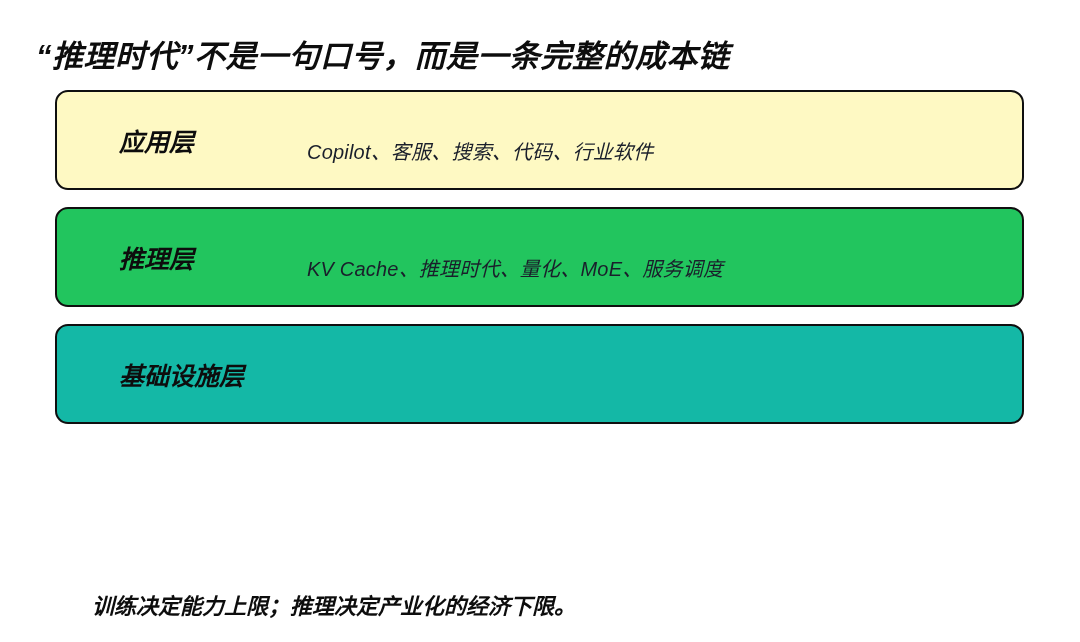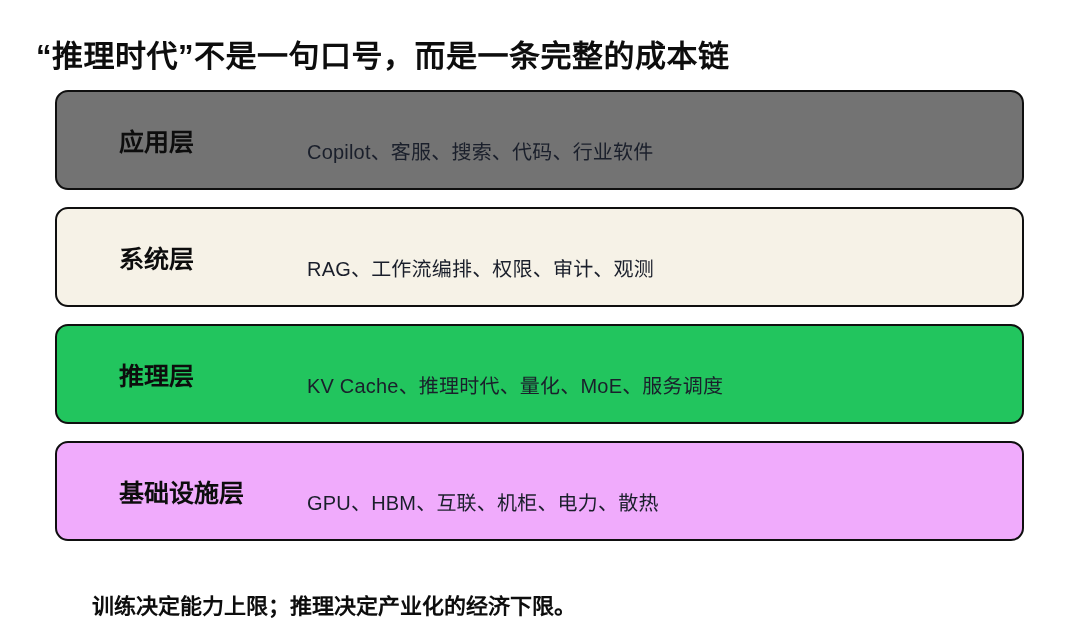--- a/index.html
+++ b/index.html
@@ -15,20 +15,21 @@
     font-family: "Liberation Sans", "DejaVu Sans", sans-serif;
     color: #111111;
     overflow: hidden;
   }
 
   .slide {
     position: relative;
     width: 1080px;
     height: 642px;
     box-sizing: border-box;
+    font-style: italic;
   }
 
   
   .slide-title {
     position: absolute;
     left: 36px;
     top: 16px;
     font-size: 31px;
     font-weight: bold;
     letter-spacing: 0.5px;
@@ -52,24 +53,24 @@
     box-sizing: border-box;
     height: 100px;
     border: 2.5px solid #0f0f0f;
     border-radius: 13px;
     display: flex;
     align-items: center;
     padding-left: 62px;
     overflow: hidden;
   }
 
-  .layer-row.app        { background: #737373; }
+  .layer-row.app        { background: #fef9c3; }
   .layer-row.system     { background: #f6f2e7; }
   .layer-row.inference  { background: #22c55e; }
-  .layer-row.infra      { background: #f0abfc; }
+  .layer-row.infra      { background: #14b8a6; }
 
   .layer-label {
     font-size: 25px;
     font-weight: bold;
     color: #0d0d0d;
     white-space: nowrap;
     flex: 0 0 auto;
     min-width: 188px;
   }
 
@@ -101,32 +102,27 @@
 
   <h1 class="slide-title">“推理时代”不是一句口号，而是一条完整的成本链</h1>
 
   <div class="layer-stack">
 
     <div class="layer-row app">
       <span class="layer-label">应用层</span>
       <span class="layer-desc">Copilot、客服、搜索、代码、行业软件</span>
     </div>
 
-    <div class="layer-row system">
-      <span class="layer-label">系统层</span>
-      <span class="layer-desc">RAG、工作流编排、权限、审计、观测</span>
-    </div>
 
     <div class="layer-row inference">
       <span class="layer-label">推理层</span>
       <span class="layer-desc">KV Cache、推理时代、量化、MoE、服务调度</span>
     </div>
 
     <div class="layer-row infra">
       <span class="layer-label">基础设施层</span>
-      <span class="layer-desc">GPU、HBM、互联、机柜、电力、散热</span>
     </div>
 
   </div>
 
   <div class="footer-note">训练决定能力上限；推理决定产业化的经济下限。</div>
 
 </div>
 
 </body></html>

